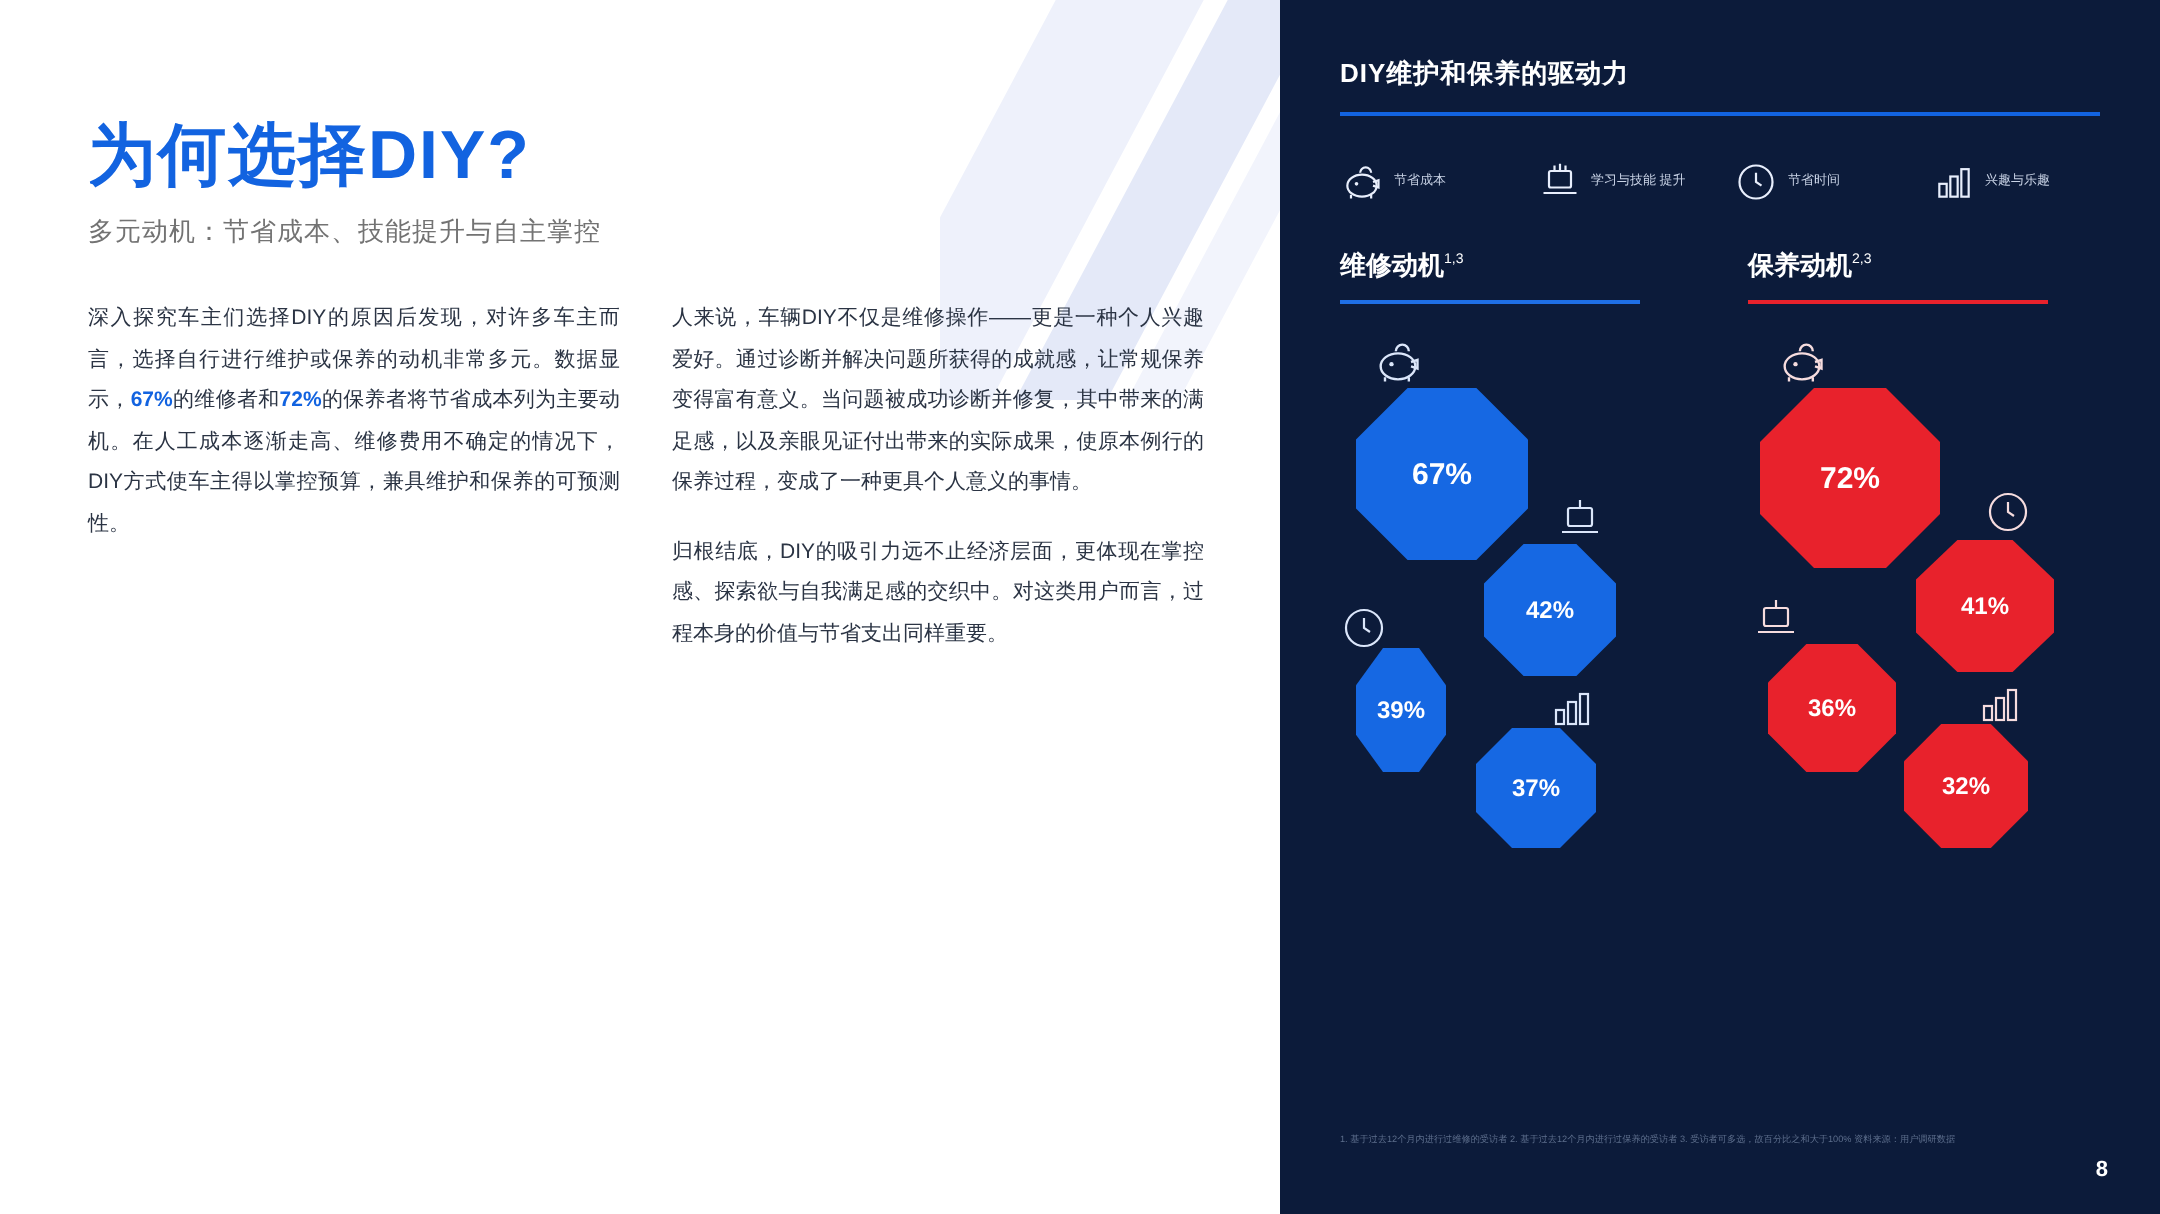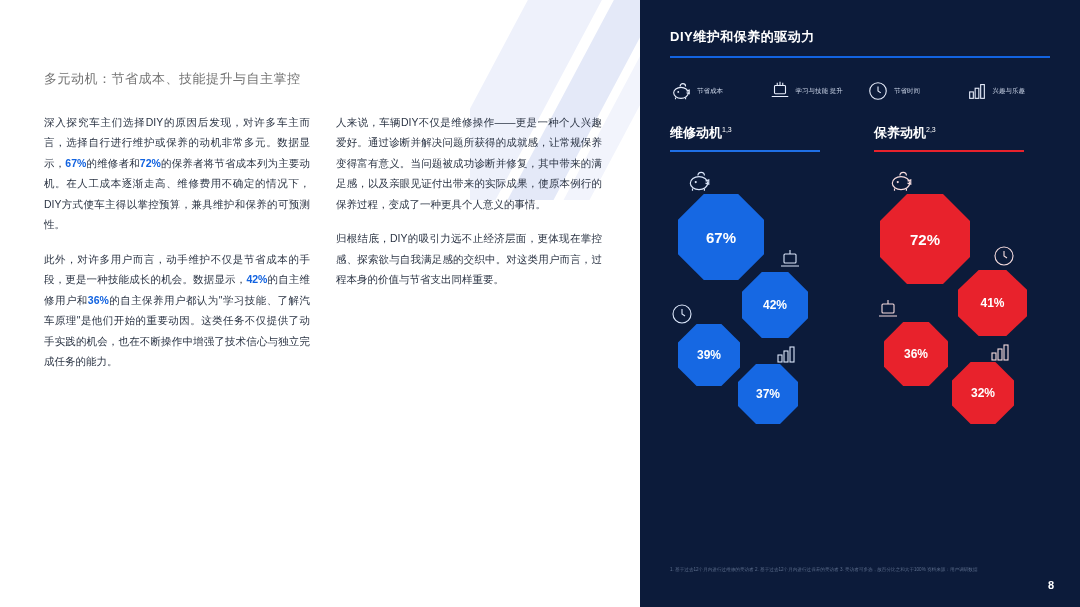--- a/index.html
+++ b/index.html
@@ -80,27 +80,27 @@
 
 <div class="slide">
 
   <div class="deco">
     <span class="b1"></span>
       <span class="b2"></span>
       <span class="b3"></span>
   </div>
 
   <div class="left">
+    <div class="title">为何选择DIY?</div>
     <div class="subtitle">多元动机：节省成本、技能提升与自主掌控</div>
     <div class="rule"></div>
 
     <div class="cols">
       <div class="col">
         <p>深入探究车主们选择DIY的原因后发现，对许多车主而言，选择自行进行维护或保养的动机非常多元。数据显示，<span class="hl">67%</span>的维修者和<span class="hl">72%</span>的保养者将节省成本列为主要动机。在人工成本逐渐走高、维修费用不确定的情况下，DIY方式使车主得以掌控预算，兼具维护和保养的可预测性。</p>
-        <p>此外，对许多用户而言，动手维护不仅是节省成本的手段，更是一种技能成长的机会。数据显示，<span class="hl">42%</span>的自主维修用户和<span class="hl">36%</span>的自主保养用户都认为"学习技能、了解汽车原理"是他们开始的重要动因。这类任务不仅提供了动手实践的机会，也在不断操作中增强了技术信心与独立完成任务的能力。</p>
       </div>
       <div class="col">
         <p>人来说，车辆DIY不仅是维修操作——更是一种个人兴趣爱好。通过诊断并解决问题所获得的成就感，让常规保养变得富有意义。当问题被成功诊断并修复，其中带来的满足感，以及亲眼见证付出带来的实际成果，使原本例行的保养过程，变成了一种更具个人意义的事情。</p>
         <p>归根结底，DIY的吸引力远不止经济层面，更体现在掌控感、探索欲与自我满足感的交织中。对这类用户而言，过程本身的价值与节省支出同样重要。</p>
       </div>
     </div>
   </div>
 
   <div class="right">
     <div class="panel-title">DIY维护和保养的驱动力</div>
@@ -166,21 +166,21 @@
           </div>
 
           <div class="oct blue" style="left:72px; top:108px; width:66px; height:66px; font-size:12px;">42%</div>
           <div class="badge" style="left:108px; top:84px;">
             <svg viewBox="0 0 24 24" width="24" height="24" fill="none" stroke="#dbe6fa" stroke-width="1.1">
               <rect x="6" y="6" width="12" height="9" rx="1"></rect>
                 <path d="M3 18h18M12 2v4"></path>
             </svg>
           </div>
 
-          <div class="oct blue" style="left:8px;  top:160px; width:62px; height:62px; font-size:12px;">39%</div>
+          <div class="oct blue" style="left:8px;  top:160px; width:45px; height:62px; font-size:12px;">39%</div>
           <div class="badge" style="left:0px; top:138px;">
             <svg viewBox="0 0 24 24" width="24" height="24" fill="none" stroke="#dbe6fa" stroke-width="1.1">
               <circle cx="12" cy="12" r="9"></circle>
                 <path d="M12 7v5l3 2"></path>
             </svg>
           </div>
 
           <div class="oct blue" style="left:68px; top:200px; width:60px; height:60px; font-size:12px;">37%</div>
           <div class="badge" style="left:104px; top:178px;">
             <svg viewBox="0 0 24 24" width="24" height="24" fill="none" stroke="#dbe6fa" stroke-width="1.1">

